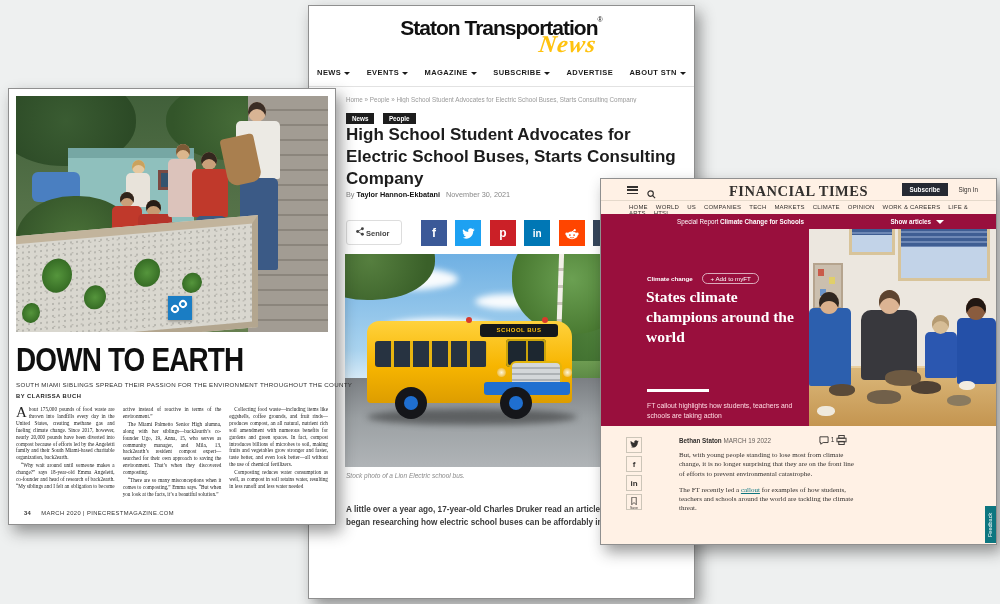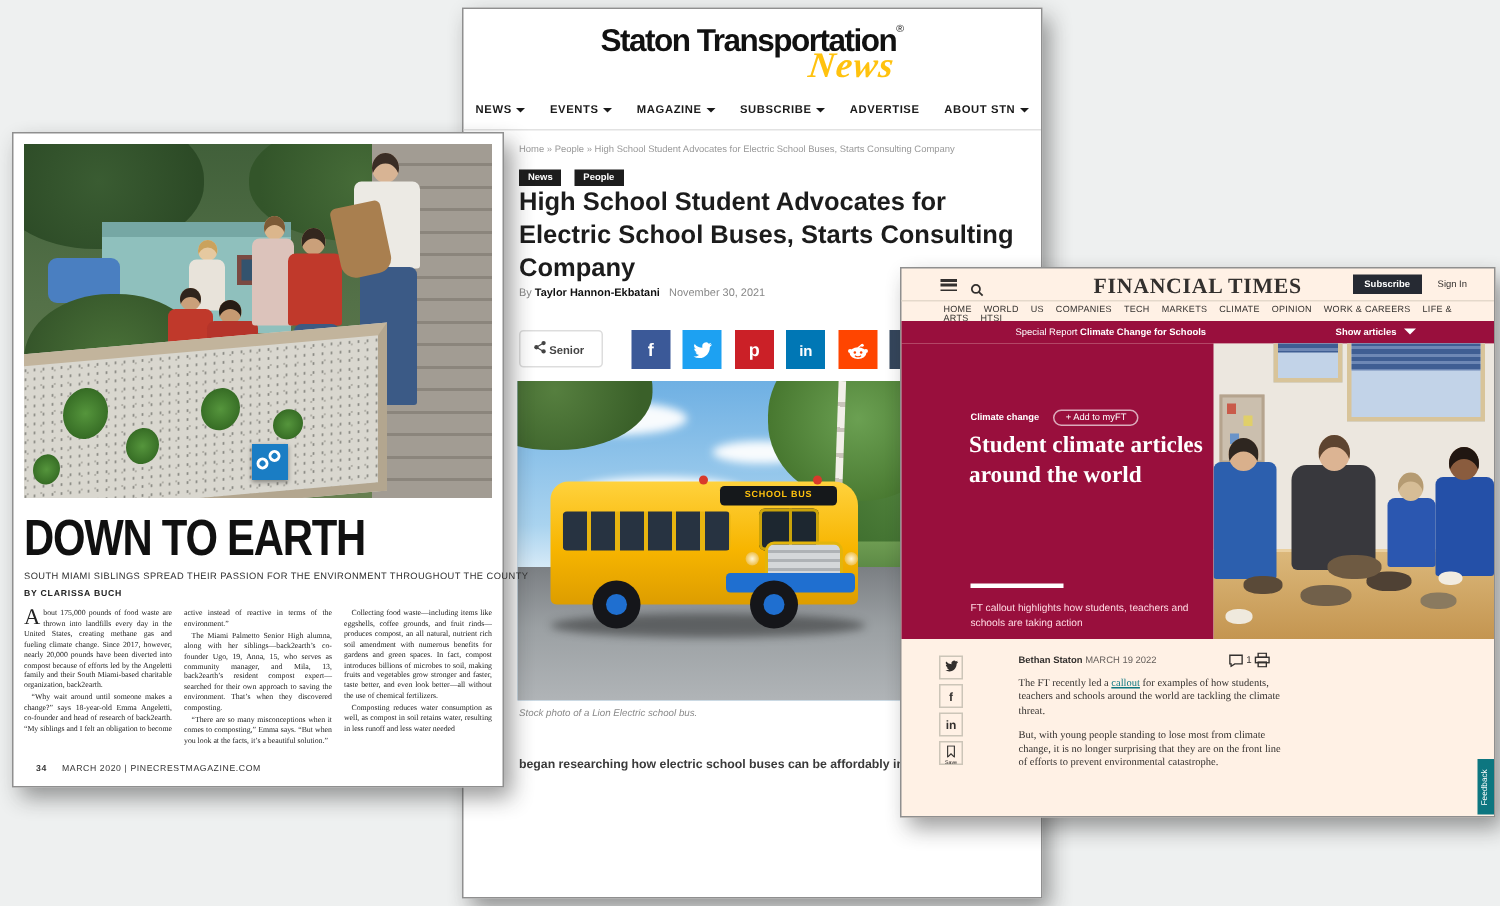--- a/index.html
+++ b/index.html
@@ -212,20 +212,21 @@
         <div class="bus-light" style="right:66px"></div>
         <div class="bus-light" style="right:0px"></div>
         <div class="bus-bumper"></div>
       </div>
       <div class="wheel" style="left:28px"></div>
       <div class="wheel" style="right:40px"></div>
     </div>
   </div>
   <div class="stn-caption">Stock photo of a Lion Electric school bus.</div>
   <div class="stn-lead">
+    <div>A little over a year ago, 17-year-old Charles Druker read an article</div>
     <div>began researching how electric school buses can be affordably im</div>
   </div>
 </div>
 
 <div class="page" id="ft">
   <div class="ft-topbar">
     <span class="ft-burger">
         <i></i>
         <i></i>
         <i></i>
@@ -243,21 +244,21 @@
   </div>
   <div class="ft-strip">
     <span class="sr"><span>Special Report </span><b>Climate Change for Schools</b></span>
     <span class="ft-showarticles"><span>Show articles</span><i class="caret"></i></span>
   </div>
   <div class="ft-hero">
     <div class="ft-tagrow">
       <span>Climate change</span>
       <span class="ft-myft">+ Add to myFT</span>
     </div>
-    <div class="ft-headline">Student climate articles around the world</div>
+    <div class="ft-headline">States climate champions around the world</div>
     <div class="ft-bar"></div>
     <div class="ft-standfirst">FT callout highlights how students, teachers and schools are taking action</div>
     <div class="ft-photo">
       <div class="win" style="right:6px;top:-4px;width:92px;height:56px">
           <div class="blind"></div>
         </div>
       <div class="win" style="left:40px;top:-8px;width:46px;height:34px">
           <div class="blind"></div>
         </div>
       <div class="pinboard">
@@ -304,22 +305,22 @@
         <path d="M1 1h10v7H5L2 10V8H1z" fill="none" stroke="#33302e" stroke-width="1.1"></path>
       </svg>
     <span>1</span>
     <svg width="11" height="10" viewBox="0 0 12 11">
         <rect x="3" y="0.5" width="6" height="3" fill="none" stroke="#33302e"></rect>
         <rect x="1" y="3.5" width="10" height="4" fill="none" stroke="#33302e"></rect>
         <rect x="3" y="7" width="6" height="3.5" fill="none" stroke="#33302e"></rect>
       </svg>
   </div>
   <div class="ft-body">
+    <p>But, with young people standing to lose most from climate change, it is no longer surprising that they are on the front line of efforts to prevent environmental catastrophe.</p>
     <p><span>The FT recently led a </span><span class="ft-link">callout</span><span> for examples of how students, teachers and schools around the world are tackling the climate threat.</span></p>
-    <p>But, with young people standing to lose most from climate change, it is no longer surprising that they are on the front line of efforts to prevent environmental catastrophe.</p>
   </div>
   <div class="ft-feedback">Feedback</div>
 </div>
 
 <div class="page" id="mag">
   <div class="mag-photo">
     <div style="position:absolute;inset:0;background:linear-gradient(180deg,#41603a,#547148 45%,#677f50)"></div>
     <div class="blob" style="left:-20px;top:-20px;width:140px;height:90px;background:radial-gradient(circle,#3a5c32,#2c4a26 80%)"></div>
     <div class="blob" style="left:150px;top:-15px;width:150px;height:80px;background:radial-gradient(circle,#466c38,#33552a 80%)"></div>
     <div class="shed">

